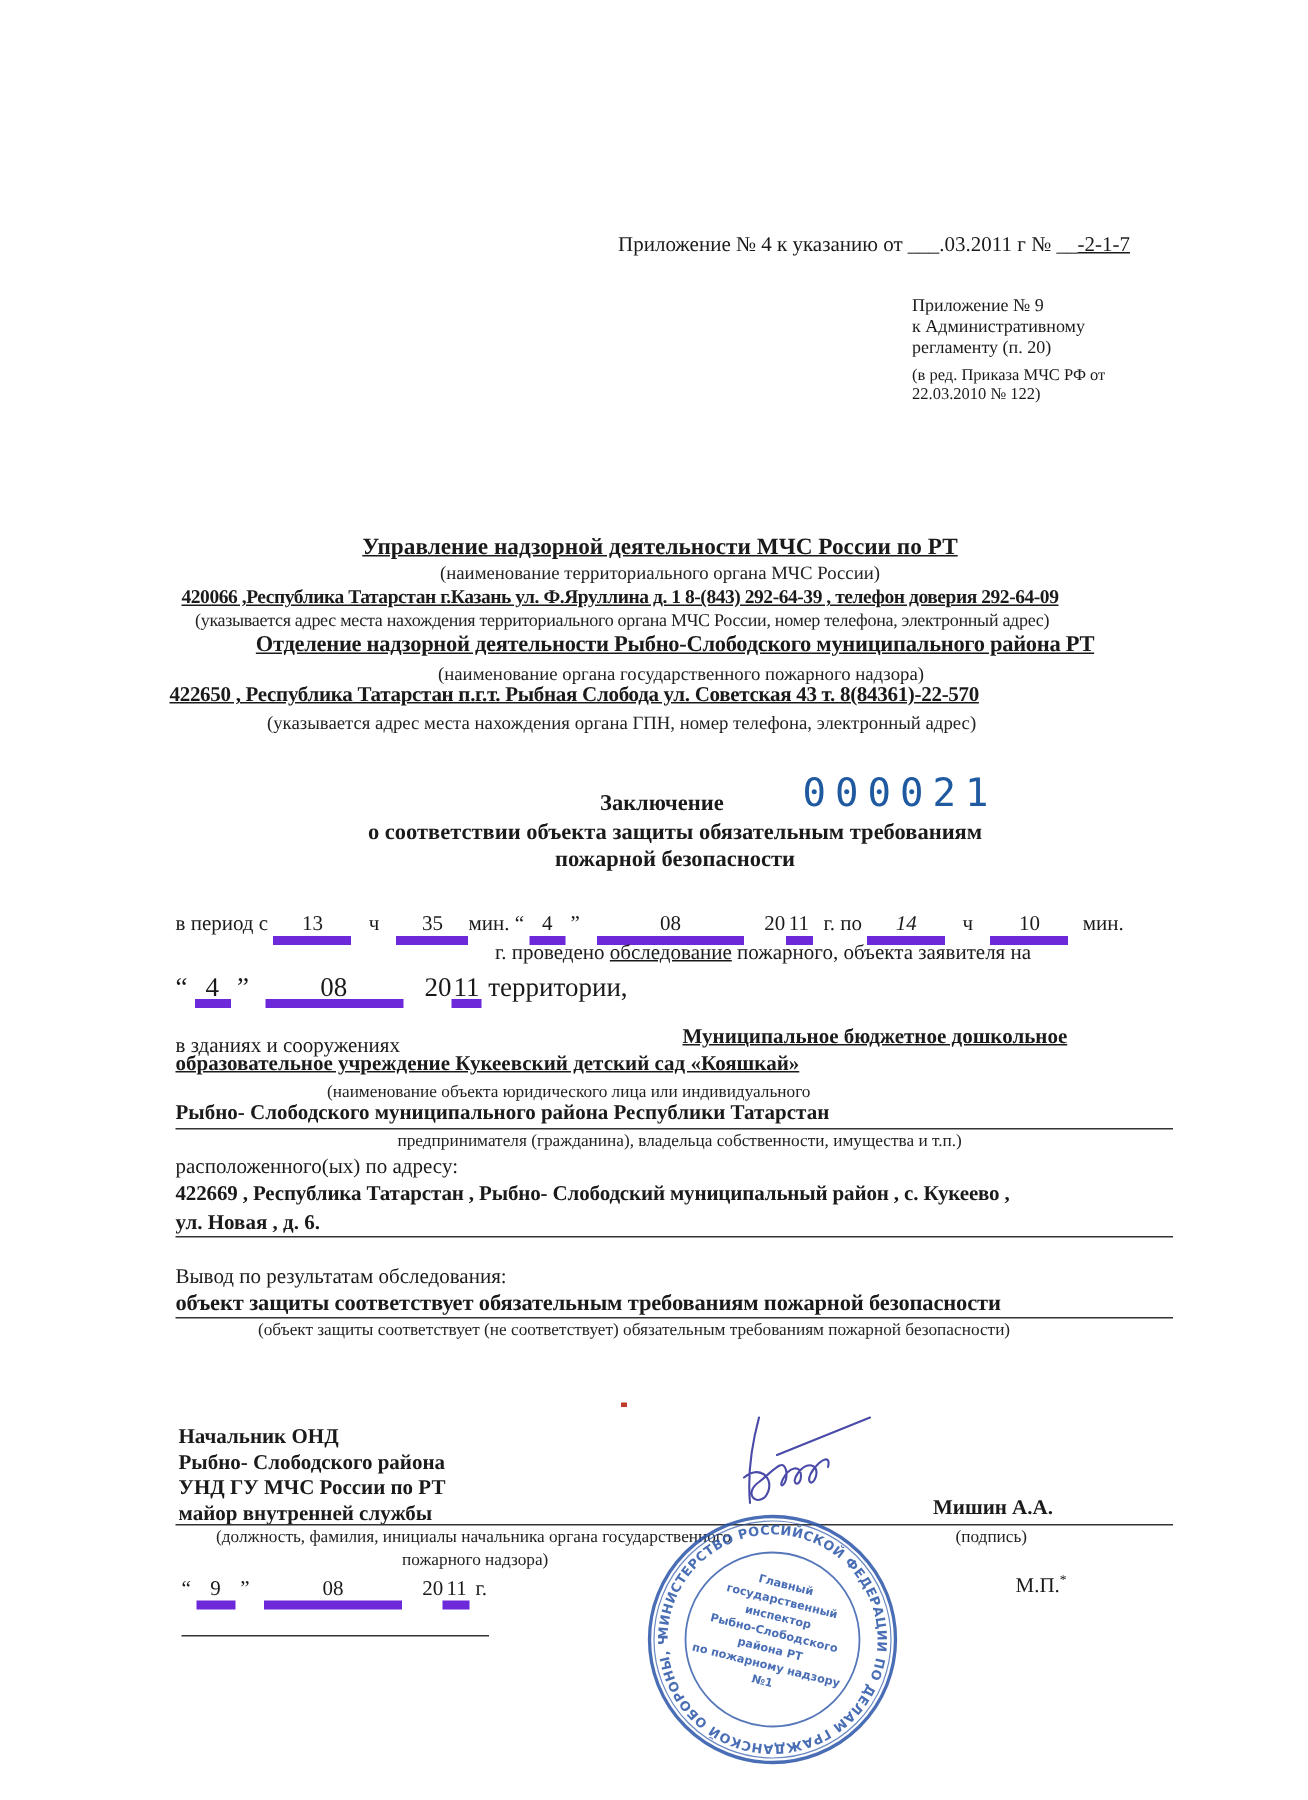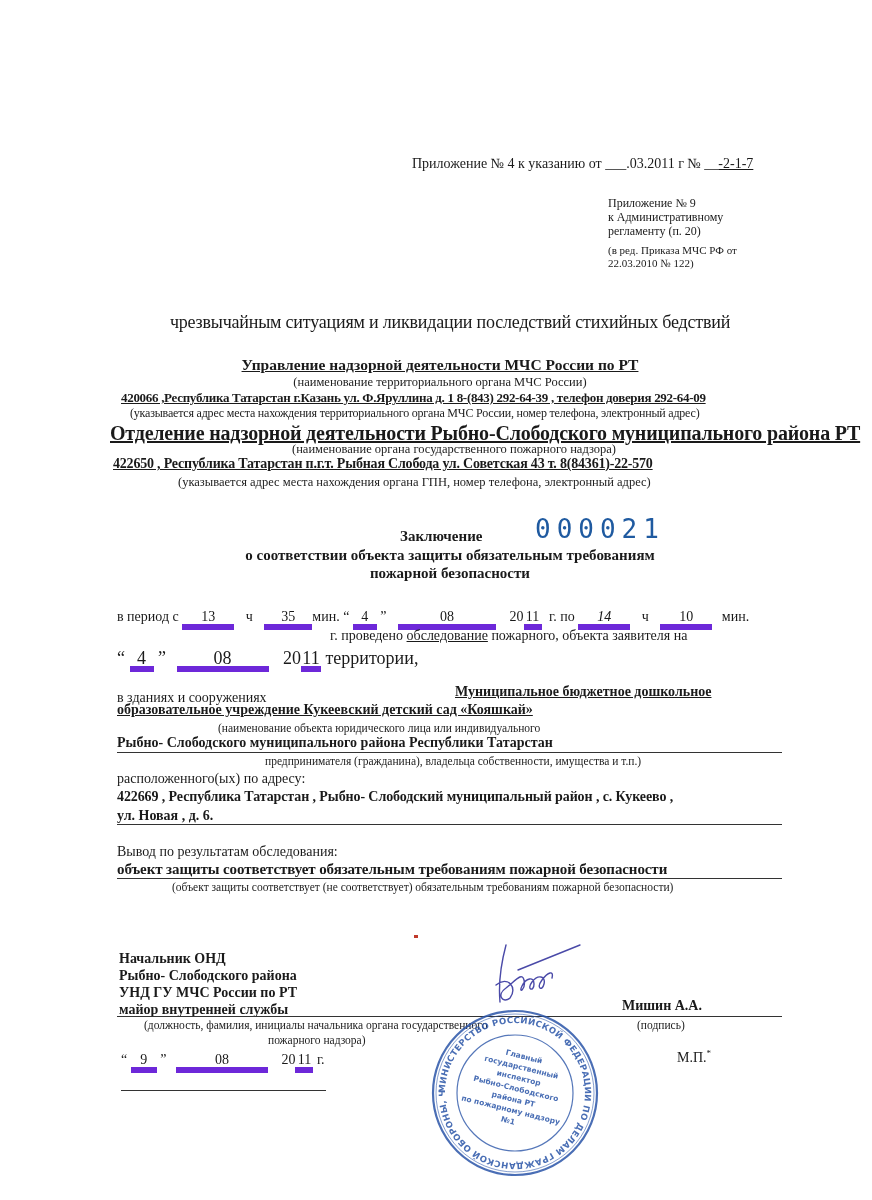--- a/index.html
+++ b/index.html
@@ -27,28 +27,27 @@
   <div>Приложение № 9</div>
   <div>к Административному</div>
   <div>регламенту (п. 20)</div>
   <div style="margin-top:6px; font-size:11px; line-height:13px;">
     <div>(в ред. Приказа МЧС РФ от</div>
     <div>22.03.2010 № 122)</div>
   </div>
 </div>
 
 <div class="abs center" style="left:110px; width:680px; top:312px; font-size:18px; line-height:20px; letter-spacing:-0.2px;">
-  <div>чрезвычайным ситуациям и ликвидации последствий стихийных бедствий</div>
 </div>
 
 <div class="abs center bold u" style="left:110px; width:660px; top:356px; font-size:15.5px;">Управление надзорной деятельности  МЧС России по РТ</div>
 <div class="abs center hint" style="left:110px; width:660px; top:375px;">(наименование территориального органа МЧС России)</div>
 <div class="abs bold u" style="left:121px; top:390px; font-size:13px; letter-spacing:-0.3px;">420066 ,Республика Татарстан г.Казань ул. Ф.Яруллина д. 1 8-(843) 292-64-39 , телефон доверия 292-64-09</div>
 <div class="abs hint" style="left:130px; top:406px; font-size:12px; letter-spacing:-0.2px;">(указывается адрес места нахождения территориального органа МЧС России, номер телефона, электронный адрес)</div>
-<div class="abs center bold u" style="left:110px; width:680px; top:422px; font-size:20px; letter-spacing:-0.2px;">Отделение надзорной деятельности  Рыбно-Слободского муниципального района РТ</div>
+<div class="abs center bold u" style="left:110px; width:680px; top:422px; font-size:15px; letter-spacing:-0.2px;">Отделение надзорной деятельности  Рыбно-Слободского муниципального района РТ</div>
 <div class="abs center hint" style="left:114px; width:680px; top:442px;text-align:center;">(наименование органа государственного пожарного надзора)</div>
 <div class="abs bold u" style="left:113px; top:456px; font-size:14px; letter-spacing:-0.2px;text-align:right;">422650 , Республика Татарстан п.г.т. Рыбная Слобода ул. Советская 43   т. 8(84361)-22-570</div>
 <div class="abs hint" style="left:178px; top:475px;">(указывается адрес места нахождения органа ГПН, номер телефона, электронный адрес)</div>
 
 <div class="abs bold" style="left:400px; top:528px; font-size:15px;">Заключение</div>
 <div class="abs stamp-num" style="left:535px; top:514px;">000021</div>
 <div class="abs center bold" style="left:200px; width:500px; top:547px; font-size:15px;">о соответствии объекта защиты обязательным требованиям</div>
 <div class="abs center bold" style="left:200px; width:500px; top:565px; font-size:15px;">пожарной безопасности</div>
 
 <div class="abs" style="left:117px; top:609px; font-size:14px;">

